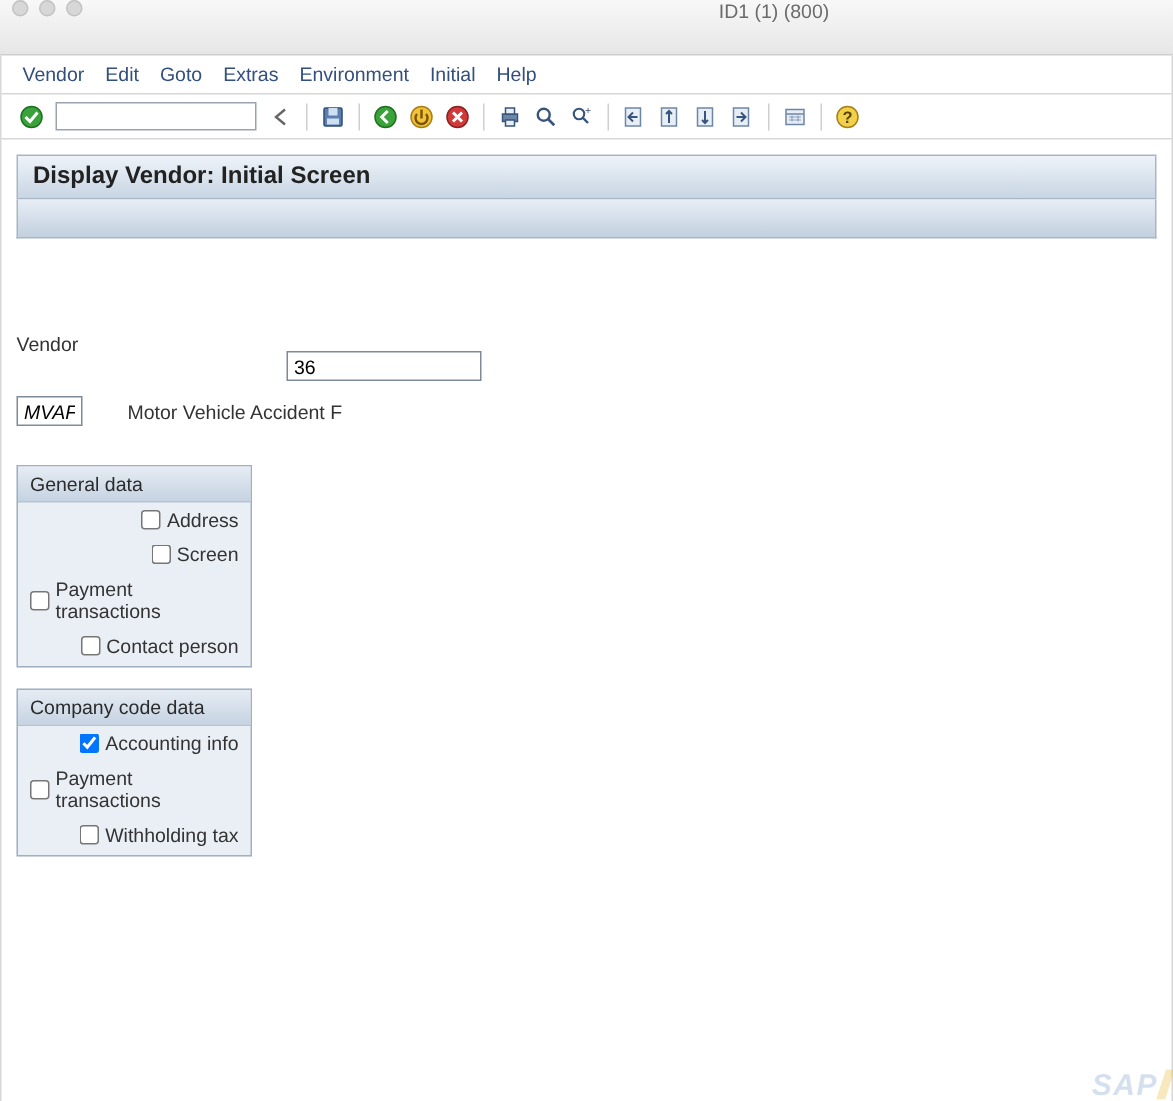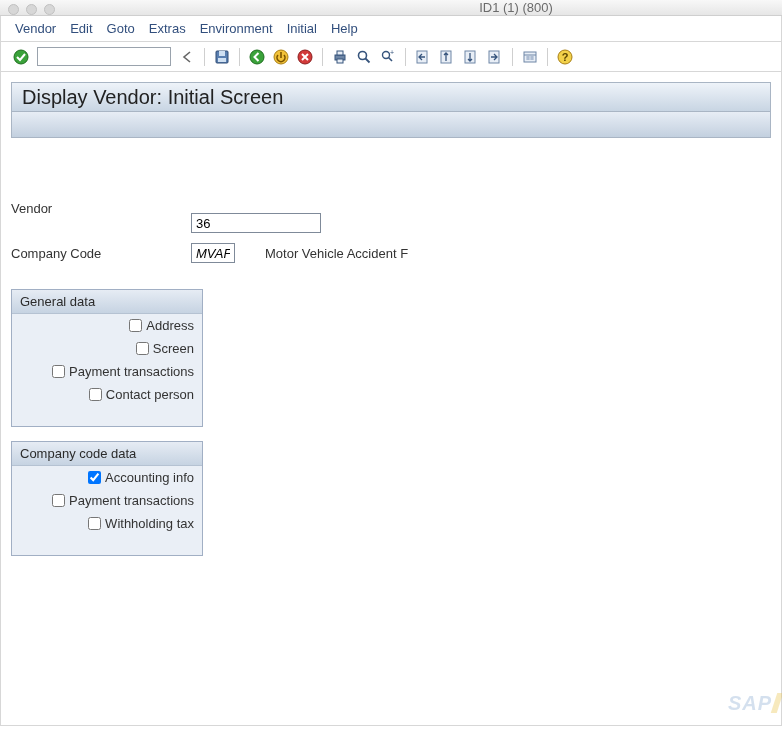--- a/index.html
+++ b/index.html
@@ -7,25 +7,25 @@
     body {
       font-family: Arial, Helvetica, sans-serif;
       font-size: 13px;
       color: #333;
       background: #fff;
       width: 782px;
       height: 734px;
       overflow: hidden;
     }
     .titlebar {
-      height: 16px;
+      height: 37px;
       background: linear-gradient(to bottom, #f8f8f8, #e6e6e6);
       border-bottom: 1px solid #cfcfcf;
       display: flex;
-      align-items: flex-end;
+      align-items: flex-start;
       padding: 0 8px;
       position: relative;
     }
     .traffic { display: flex; gap: 7px; }
     .tl { width: 11px; height: 11px; border-radius: 50%; background: #d7d7d7; border: 1px solid #c1c1c1; }
     .win-title {
       position: absolute;
       left: 0; right: 0;
       text-align: center;
       color: #6b6b6b;
@@ -77,22 +77,22 @@
     svg.ticon { width: 16px; height: 16px; }
 
     .screen-title {
       margin-top: 10px;
       height: 30px;
       border: 1px solid #a9b5c4;
       background: linear-gradient(to bottom, #eef3f9, #c8d5e3);
       display: flex;
       align-items: center;
       padding: 0 10px;
-      font-weight: normal;
-      font-size: 20px;
+      font-weight: bold;
+      font-size: 16px;
       color: #222;
     }
     .screen-subbar {
       height: 26px;
       border-left: 1px solid #a9b5c4;
       border-right: 1px solid #a9b5c4;
       border-bottom: 1px solid #a9b5c4;
       background: linear-gradient(to bottom, #e7edf5, #c3d0df);
     }
 
@@ -116,25 +116,25 @@
       border: 1px solid #7f8a99;
       background: #fff;
       padding: 0 4px;
       font-size: 13px;
     }
     .inp-vendor { width: 130px; margin-top: 29px; }
     .inp-cc { width: 44px; margin-right: 14px; font-style: italic; }
     .assoc-text { font-size: 13px; color: #333; margin-left: 16px; }
 
     .fieldset {
-      width: 192px;
+      width: 157px;
       border: 1px solid #a1afc4;
       background: #eaeff6;
       margin-top: 26px;
-      padding-bottom: 20px;
+      padding-bottom: 2px;
     }
     .fieldset + .fieldset { margin-top: 14px; }
     .fs-title {
       font-size: 13px;
       color: #2b2b2b;
       background: linear-gradient(to bottom, #e6ecf4, #c6d3e2);
       border-bottom: 1px solid #b5c2d2;
       padding: 4px 8px;
     }
     .chk-row {
@@ -304,21 +304,20 @@
   </div>
 
   <div class="content-wrap">
 
     <div class="form-row">
       <div class="form-label">Vendor</div>
       <input type="text" class="txt-input inp-vendor" value="36" style="">
     </div>
 
     <div class="form-row">
-      <div class="form-label">Company Code</div>
       <input type="text" class="txt-input inp-cc" value="MVAF" style="">
       <span class="assoc-text">Motor Vehicle Accident F</span>
     </div>
 
     <div class="fieldset">
       <div class="fs-title">General data</div>
       <label class="chk-row">
         <input type="checkbox" style="">
         <span>Address</span>
       </label>

